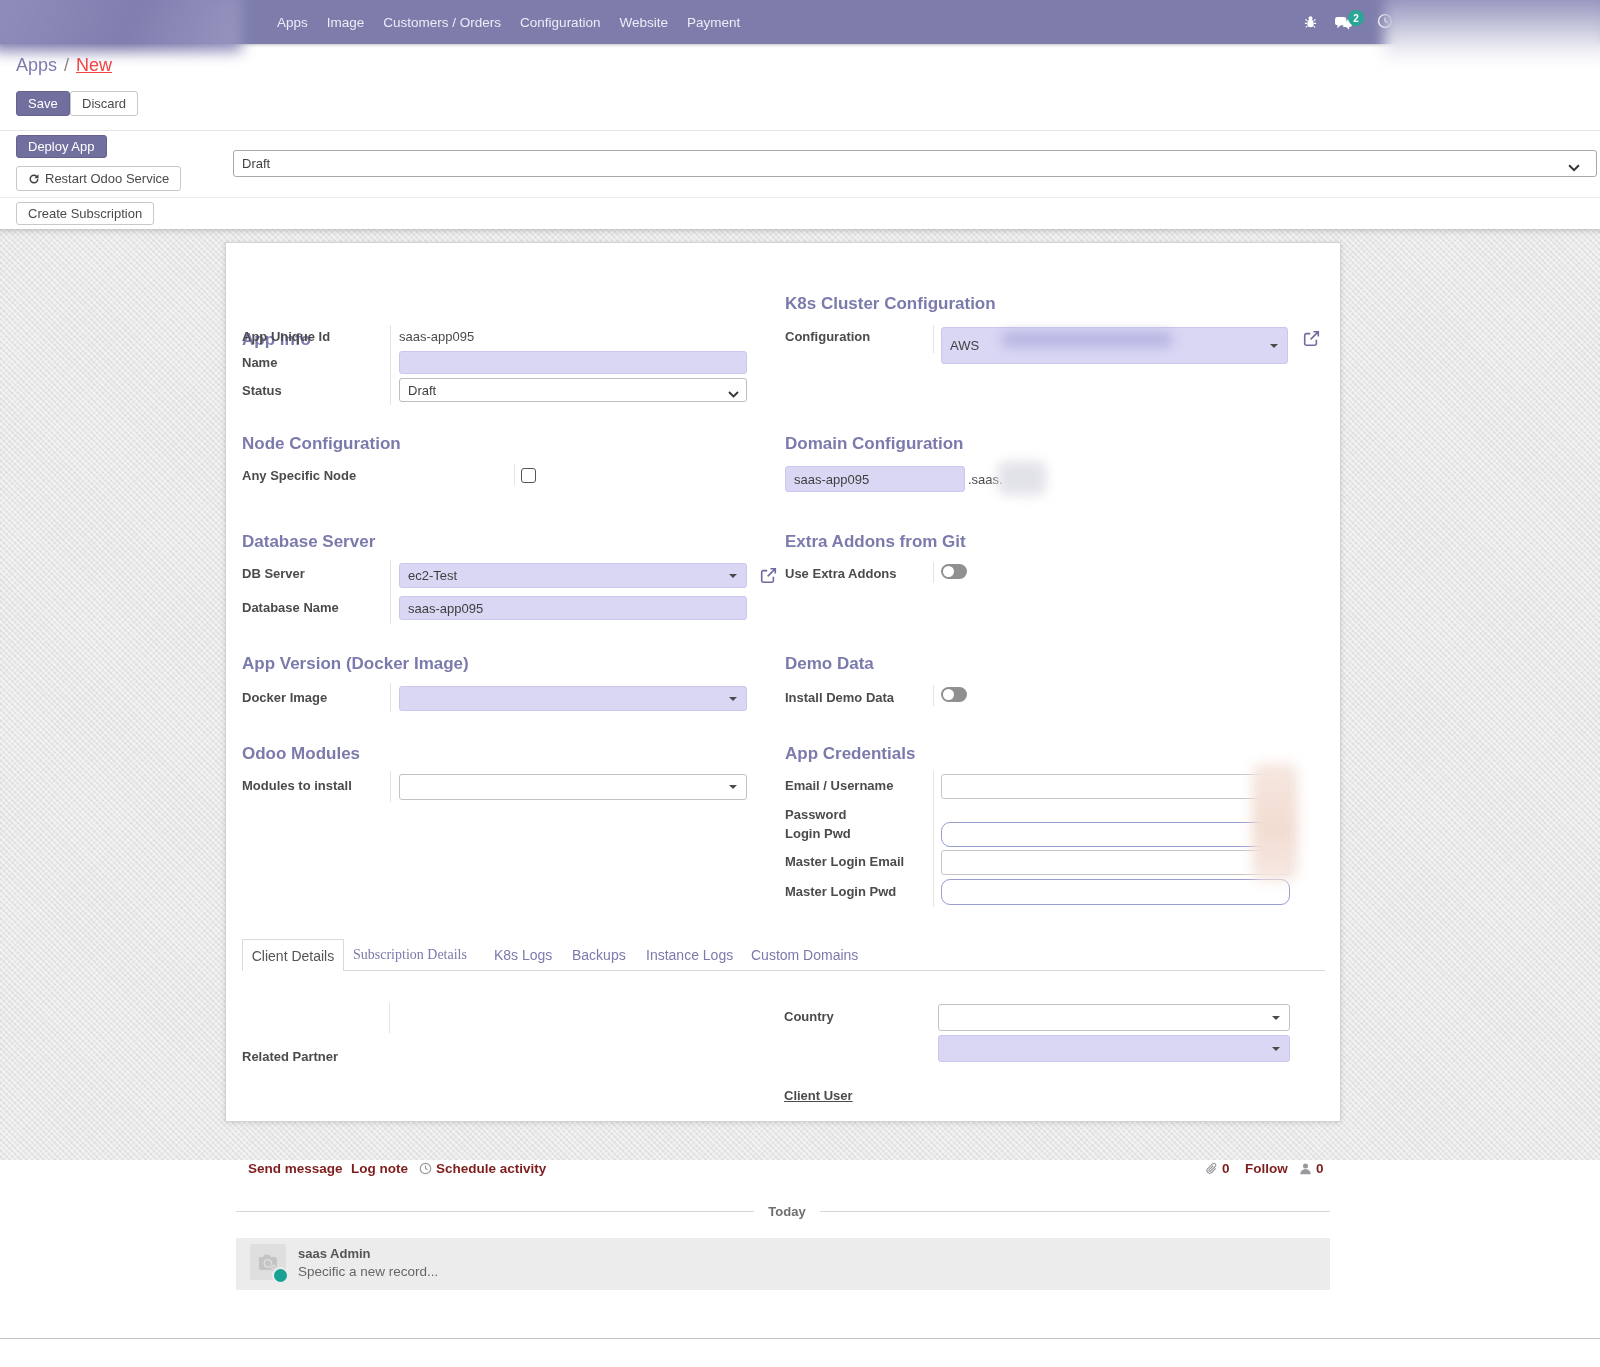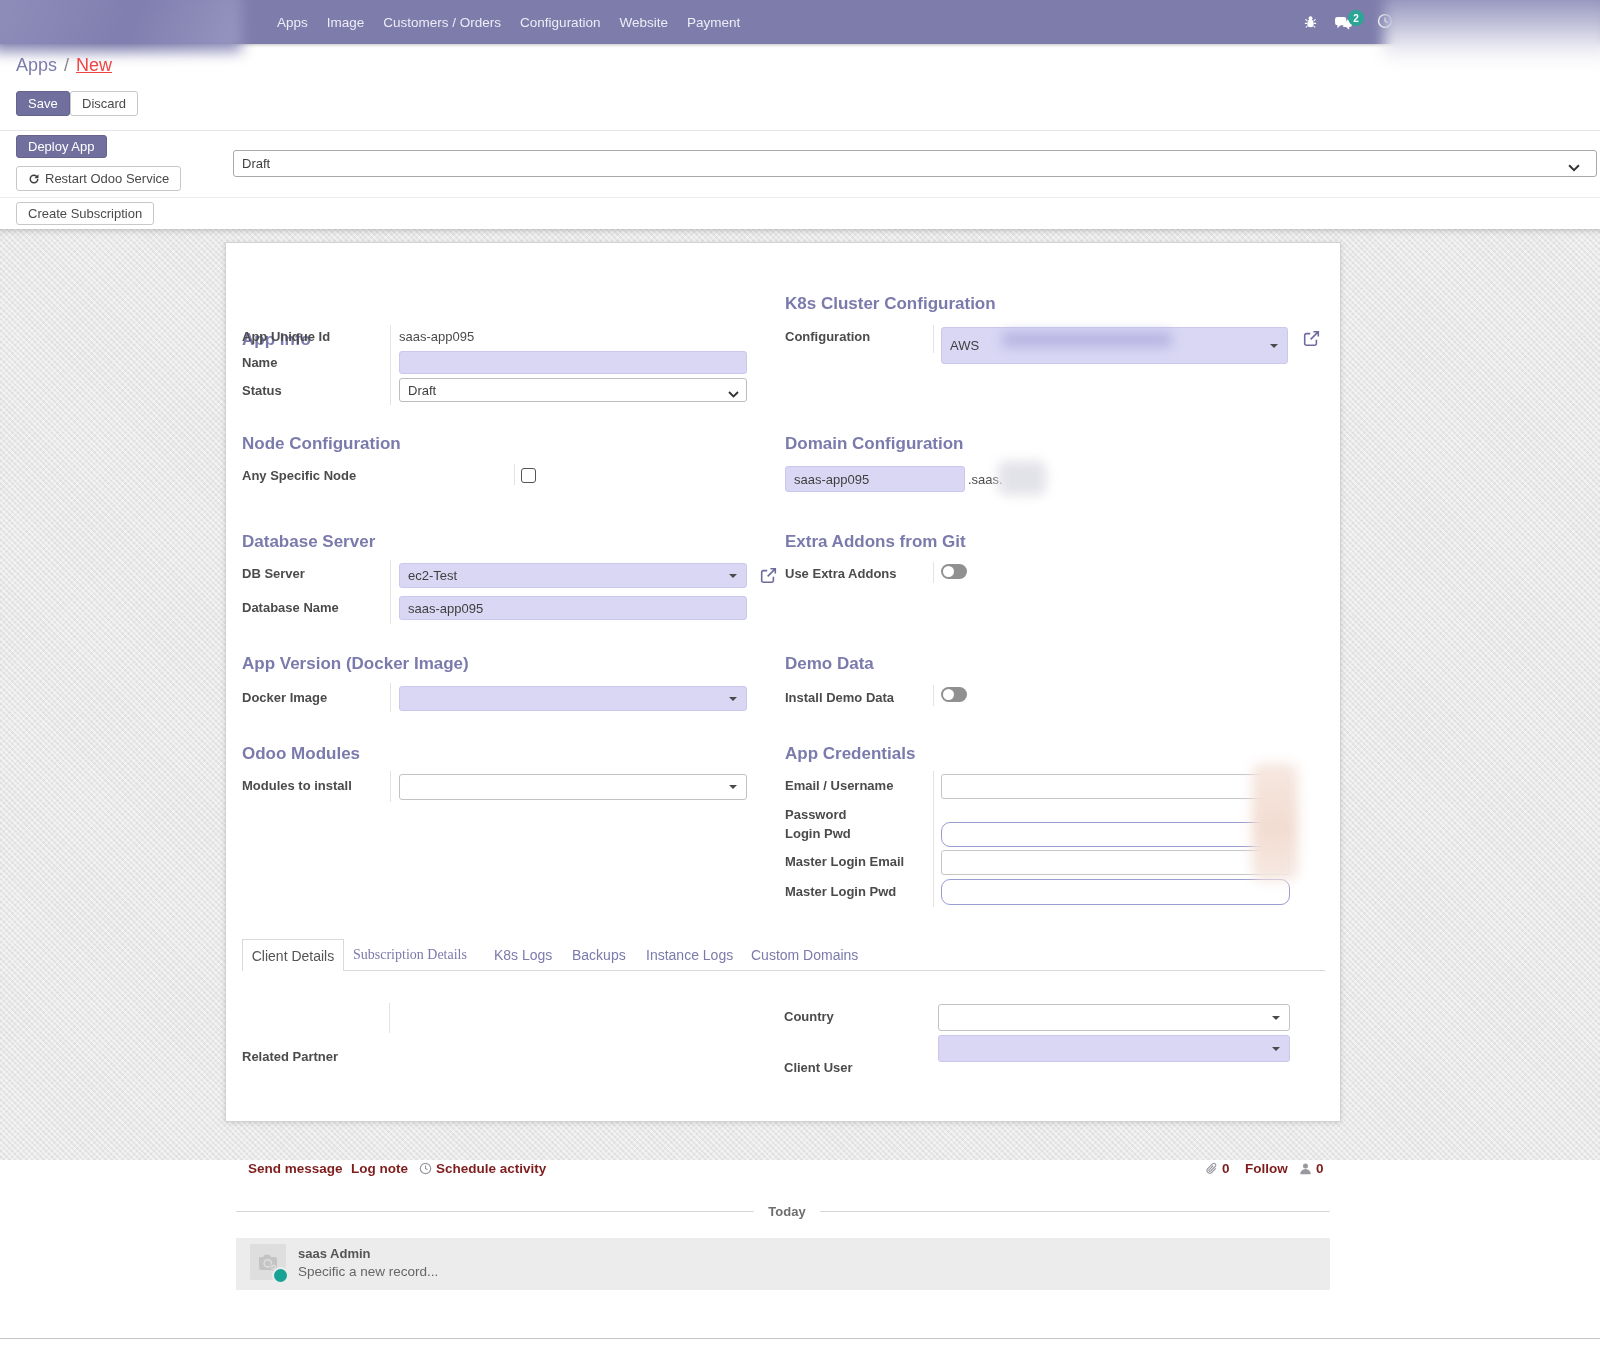--- a/index.html
+++ b/index.html
@@ -238,21 +238,21 @@
   <div class="tab" style="left:572px;">Backups</div>
   <div class="tab" style="left:646px;">Instance Logs</div>
   <div class="tab" style="left:751px;">Custom Domains</div>
 
   <div class="lbl" style="left:242px;top:1009px;margin-top:40px;">Related Partner</div>
   <div class="vline" style="left:389px;top:1003px;height:30px;"></div>
   <div class="lbl" style="left:784px;top:1009px;">Country</div>
   <div class="field sel-white" style="left:938px;top:1004px;width:352px;height:27px;border-color:#c2c2c2;">
     <span class="caret"></span>
   </div>
-  <div class="lbl" style="left:784px;top:1060px;">Client User</div>
+  <div class="lbl" style="left:784px;top:1088px;text-decoration:underline;">Client User</div>
   <div class="field lav" style="left:938px;top:1035px;width:352px;height:27px;">
     <span class="caret"></span>
   </div>
 
   <div class="chat-btn" style="left:248px;">Send message</div>
   <div class="chat-btn" style="left:351px;">Log note</div>
   <div class="chat-btn" style="left:419px;">
     <span style="display:inline-flex;">
       <svg width="13" height="13" viewBox="0 0 14 14">
           <circle cx="7" cy="7" r="5.6" fill="none" stroke="#98989f" stroke-width="1.3"></circle>

